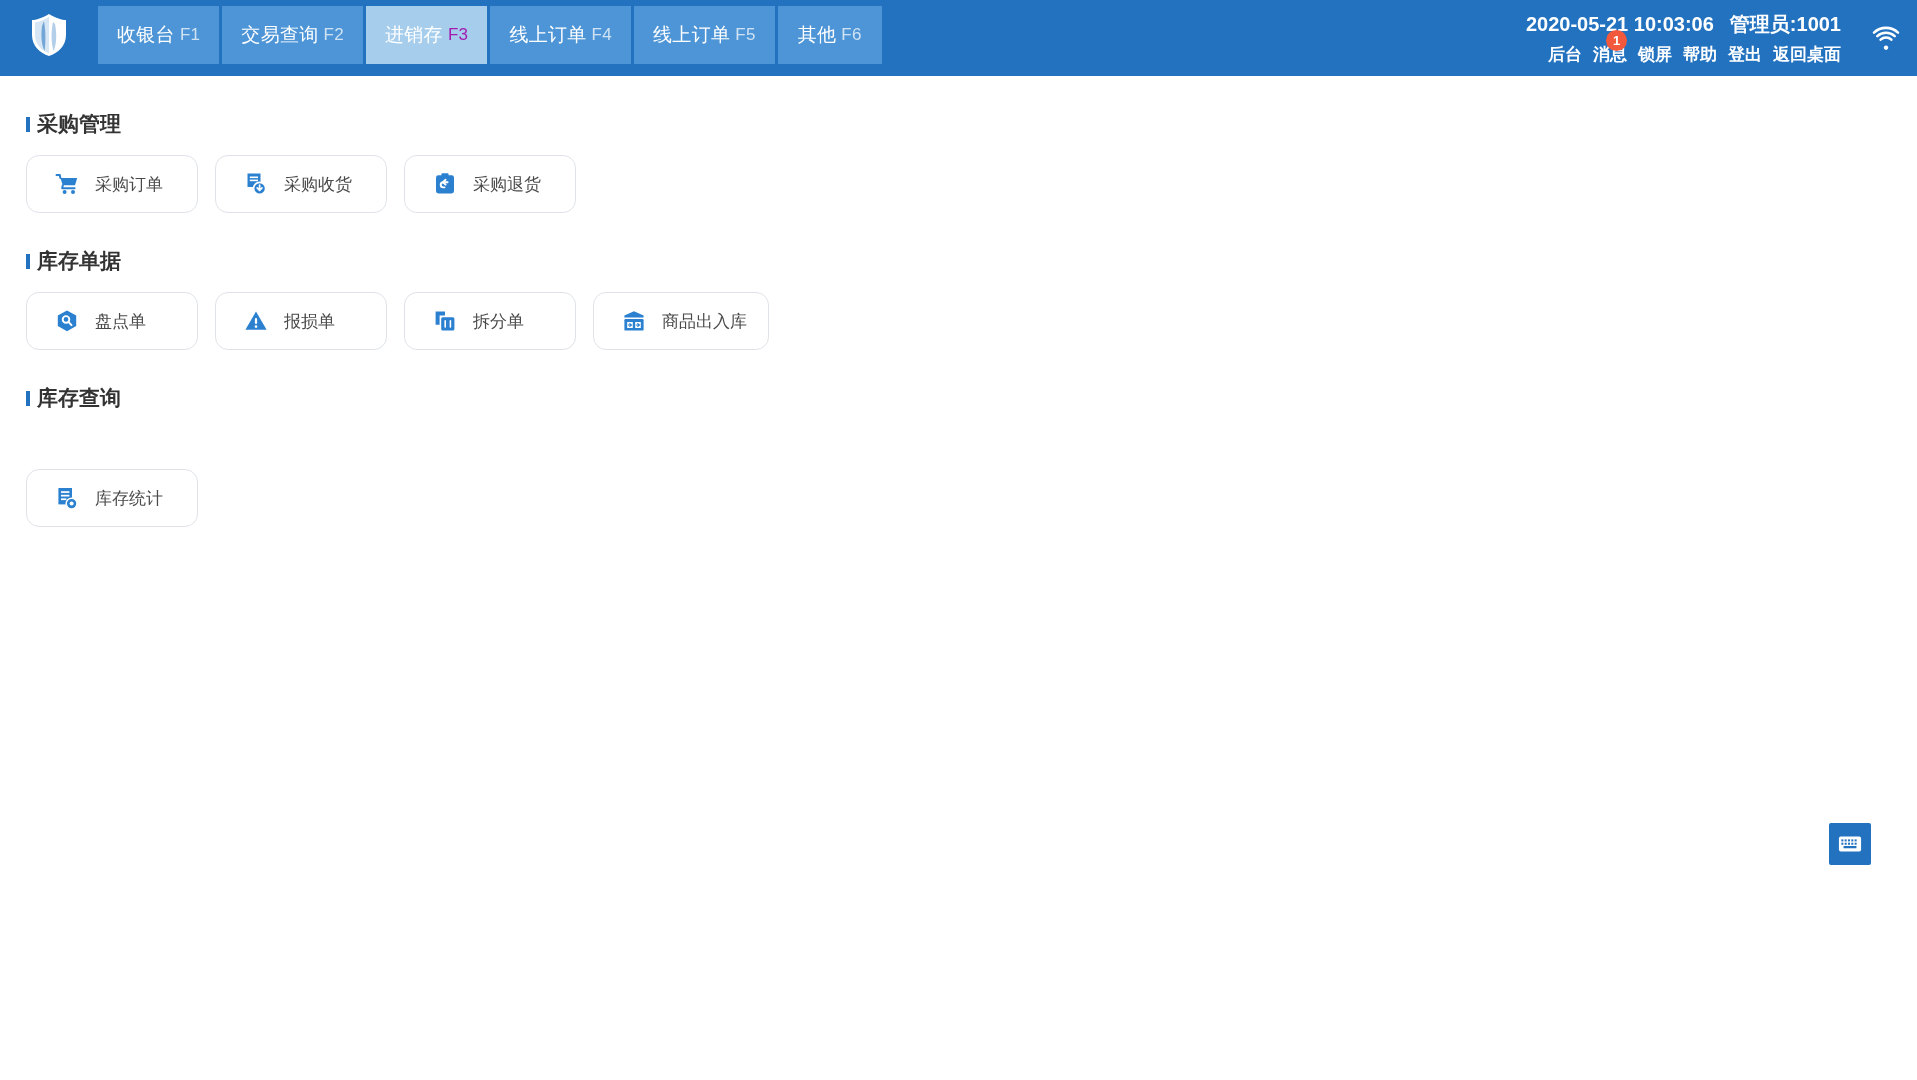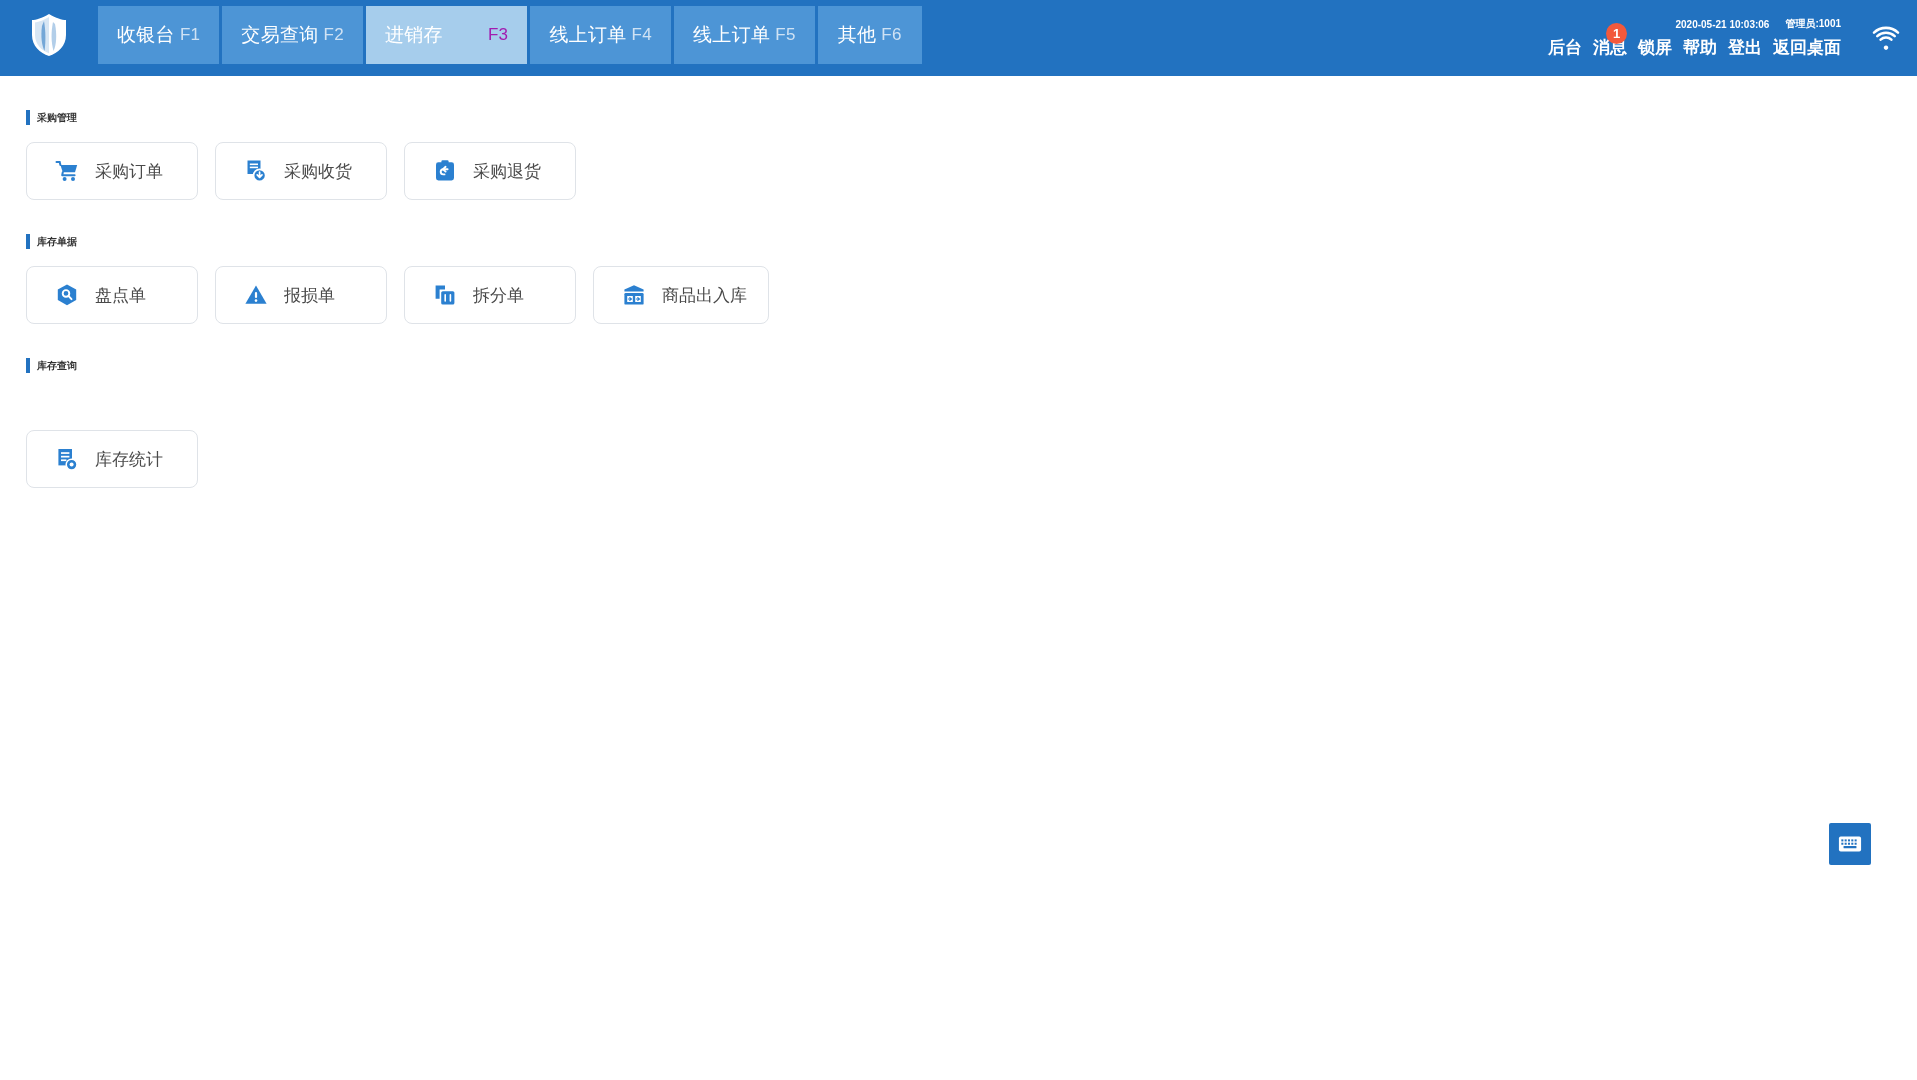--- a/index.html
+++ b/index.html
@@ -53,21 +53,20 @@
   }
   .tab .fkey {
     color: #cfe2f4;
     font-size: 17px;
     margin-left: 5px;
     font-weight: normal;
   }
   .tab.active {
     background: #a6cdec;
     color: #ffffff;
-    gap: 40px;
   }
   .tab.active .fkey { color: #a21caf; }
 
   
   .header-right {
     position: absolute;
     right: 0;
     top: 0;
     height: 76px;
     display: flex;
@@ -83,21 +82,21 @@
   .hr-text-col {
     display: flex;
     flex-direction: column;
     align-items: flex-end;
   }
   .hr-meta {
     display: flex;
     align-items: center;
     gap: 16px;
     color: #ffffff;
-    font-size: 10px;
+    font-size: 20px;
     font-weight: bold;
     margin-bottom: 5px;
     padding-right: 4px;
   }
   .hr-nav {
     display: flex;
     align-items: center;
     gap: 11px;
     padding-right: 4px;
   }
@@ -138,39 +137,39 @@
   .content {
     padding: 34px 0 0 26px;
     background: #ffffff;
     height: calc(1080px - 76px);
     position: relative;
   }
   .section { margin-bottom: 34px; }
   .section-title {
     display: flex;
     align-items: center;
-    font-size: 10px;
+    font-size: 21px;
     font-weight: bold;
     color: #333333;
     margin-bottom: 17px;
   }
   .section-bar {
     display: inline-block;
     width: 4px;
     height: 15px;
     background: #2272c0;
     margin-right: 7px;
   }
 
   .card-row { display: flex; gap: 17px; }
   .card {
     height: 58px;
     background: #ffffff;
     border: 1px solid #dfe3e8;
-    border-radius: 8px;
+    border-radius: 13px;
     display: flex;
     align-items: center;
     padding: 0 23px 0 28px;
     cursor: pointer;
     min-width: 0;
   }
   .card-icon {
     width: 24px;
     height: 24px;
     display: flex;

